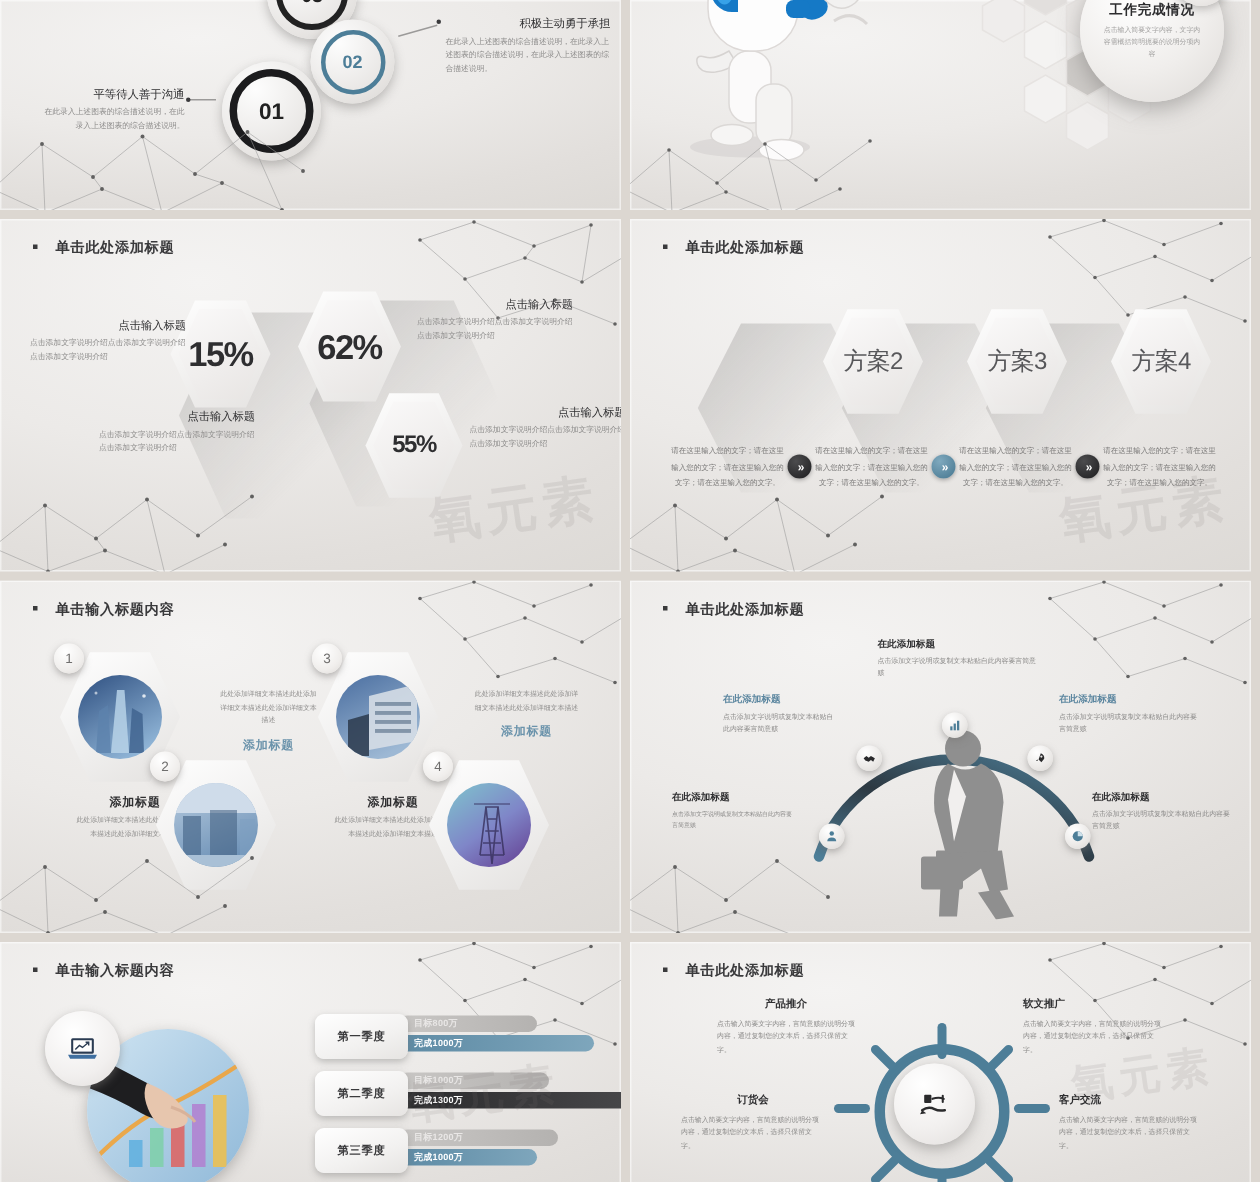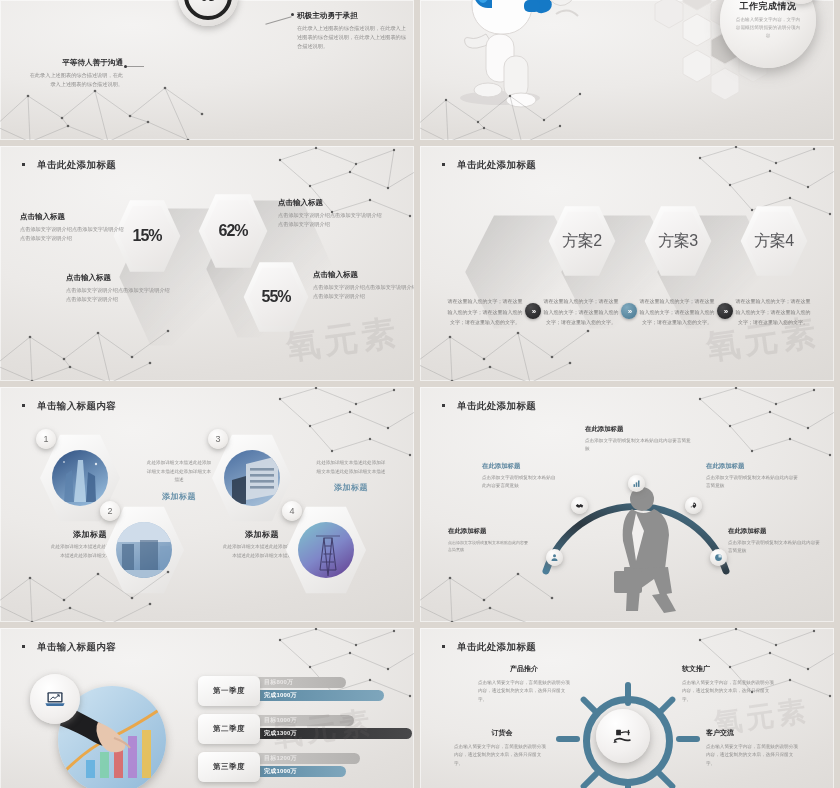--- a/index.html
+++ b/index.html
@@ -63,24 +63,24 @@
     clip-path:polygon(25% 3%,75% 3%,99% 50%,75% 97%,25% 97%,1% 50%);
     background:linear-gradient(150deg,#fbfafa 0%,#efedec 60%,#e7e4e2 100%);
     display:flex;align-items:center;justify-content:center;
   }
   .hexshadow{
     position:absolute;
     background:linear-gradient(135deg,rgba(145,143,141,.42),rgba(145,143,141,0) 72%);
     clip-path:polygon(25% 3%,75% 3%,99% 50%,75% 97%,25% 97%,1% 50%);
     filter:blur(1px);
   }
-  .pct{font-size:16px;font-weight:bold;color:#2e2e30;letter-spacing:-1px;}
+  .pct{font-size:23px;font-weight:bold;color:#2e2e30;letter-spacing:-1px;}
   .plan{font-size:16px;color:#57575a;letter-spacing:-.5px;}
 
-  .cap-h{font-size:7.5px;font-weight:bold;color:#2f2f31;margin-bottom:3px;}
+  .cap-h{font-size:7.5px;font-weight:normal;color:#2f2f31;margin-bottom:3px;text-align:right;}
   .cap-b{font-size:5.2px;color:#8e8d8c;line-height:1.75;}
   .cap{position:absolute;width:104px;}
 
   
   .gear{
     position:absolute;border-radius:50%;
     background:radial-gradient(circle at 34% 28%,#fdfdfd,#e9e7e5 62%,#d9d6d3 100%);
     display:flex;align-items:center;justify-content:center;
     box-shadow:0 3px 7px rgba(120,118,116,.45);
   }
@@ -150,21 +150,21 @@
     background:radial-gradient(circle at 36% 28%,#ffffff,#eceae8 58%,#dad7d4);
     box-shadow:0 2px 5px rgba(120,118,116,.5);
     display:flex;align-items:center;justify-content:center;
   }
   .arcnode svg{width:9px;height:9px;}
   .arc-h{font-size:6.4px;font-weight:bold;color:#2f2f31;}
   .arc-h.b{color:#5d87a0;}
   .arc-b{font-size:4.6px;color:#8c8b8a;line-height:1.85;}
 
   
-  .qrow{position:absolute;height:30px;}
+  .qrow{position:absolute;height:30px;margin-left:12px;}
   .qlabel{
     position:absolute;left:0;top:0;width:62px;height:30px;border-radius:6px;
     background:linear-gradient(160deg,#ffffff,#f2f1f0 60%,#e6e4e2);
     box-shadow:0 2px 5px rgba(120,118,116,.42);
     display:flex;align-items:center;justify-content:center;
     font-size:7.5px;font-weight:bold;color:#3a3a3c;letter-spacing:.5px;z-index:2;
   }
   .bar{
     position:absolute;height:11px;border-radius:6px;
     display:flex;align-items:center;
@@ -207,21 +207,31 @@
 
   <div class="slide cut-top" style="height:140px;">
     <div style="position:absolute;left:0;top:0;width:100%;height:100%;">
 
       <div class="gear" style="left:178px;top:-34px;width:60px;height:60px;">
         <div class="gear-ring" style="width:40px;height:40px;border:4px solid #222;">
           <span class="gnum" style="font-size:13px;">03</span>
         </div>
       </div>
 
-
+      <div class="gear" style="left:207px;top:13px;width:56px;height:56px;">
+        <div class="gear-ring" style="width:37px;height:37px;border:3px solid #4d7e98;">
+          <span class="gnum" style="font-size:12px;color:#4d7e98;">02</span>
+        </div>
+      </div>
+
+      <div class="gear" style="left:148px;top:41px;width:66px;height:66px;">
+        <div class="gear-ring" style="width:46px;height:46px;border:5px solid #1c1c1e;">
+          <span class="gnum" style="font-size:15px;">01</span>
+        </div>
+      </div>
 
       <div class="cap" style="left:27px;top:58px;width:96px;text-align:right;">
         <div class="cap-h" style="font-size:7.6px;">平等待人善于沟通</div>
         <div class="cap-b">在此录入上述图表的综合描述说明，在此录入上述图表的综合描述说明。</div>
       </div>
       <div class="leader" style="left:126px;top:66px;width:18px;"></div>
       <div class="ldot" style="left:124px;top:64.5px;"></div>
 
       <div class="cap" style="left:297px;top:11px;width:110px;">
         <div class="cap-h" style="font-size:7.6px;">积极主动勇于承担</div>

